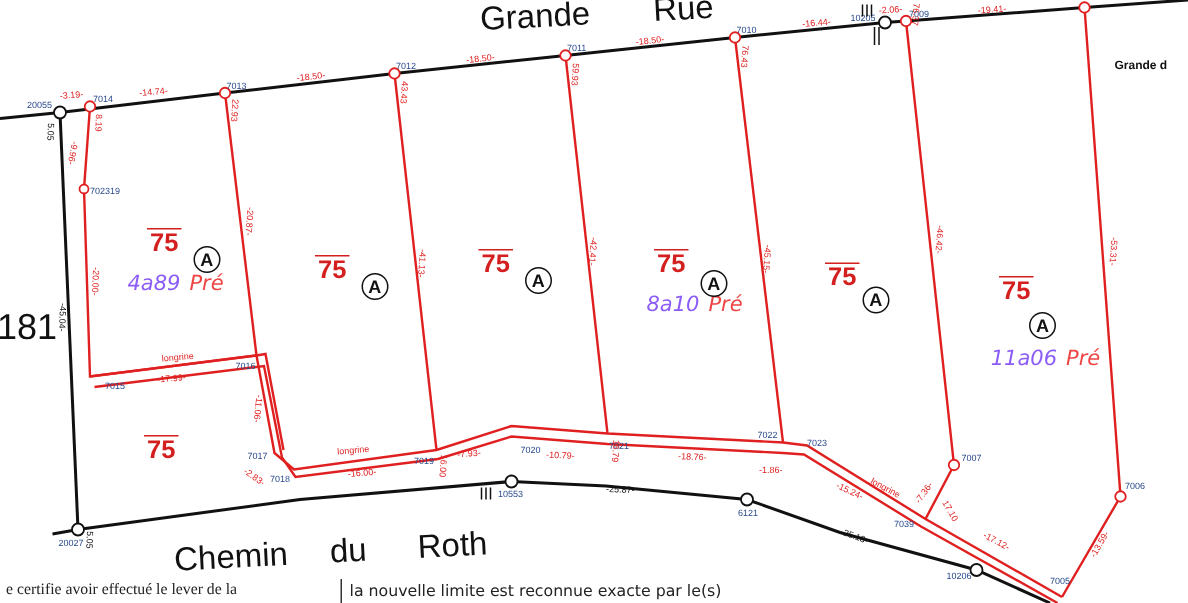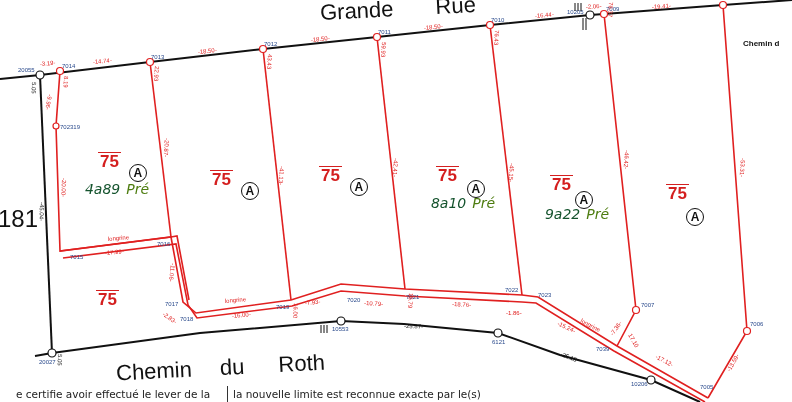--- a/index.html
+++ b/index.html
@@ -4,22 +4,22 @@
   <style>
     html, body { margin: 0; padding: 0; background: #ffffff; }
     body { width: 792px; height: 402px; overflow: hidden; position: relative; font-family: "Liberation Sans", sans-serif; }
     #plan { position: absolute; left: 0; top: 0; width: 792px; height: 402px; }
     .road-name { position: absolute; font-family: "Liberation Sans", sans-serif; font-size: 22px; color: #111; white-space: nowrap; }
     .commune { position: absolute; font-family: "Liberation Sans", sans-serif; font-size: 8px; font-weight: bold; color: #111; white-space: nowrap; }
     .section-num { position: absolute; font-family: "Liberation Sans", sans-serif; font-size: 24px; color: #111; }
     .parcel { position: absolute; width: 110px; text-align: center; }
     .parcel .lieu { color: #d41f1f; font-family: "Liberation Sans", sans-serif; font-weight: bold; font-size: 17px; display: inline-block; border-top: 1.5px solid #d41f1f; padding: 0 2px; line-height: 18px; }
     .parcel .circleA { display: inline-block; width: 16px; height: 16px; border: 1.5px solid #111; border-radius: 50%; font-family: "Liberation Sans", sans-serif; font-weight: bold; font-size: 12px; line-height: 16px; text-align: center; color: #111; background: #fff; }
-    .parcel .area { font-family: "DejaVu Sans", sans-serif; font-style: italic; font-size: 14px; color: #14532d; }
-    .parcel .nature { font-family: "DejaVu Sans", sans-serif; font-style: italic; font-size: 14px; color: #4d7c0f; margin-left: 6px; }
+    .parcel .area { font-family: "DejaVu Sans", sans-serif; font-style: italic; font-size: 14px; color: #8b5cf6; }
+    .parcel .nature { font-family: "DejaVu Sans", sans-serif; font-style: italic; font-size: 14px; color: #ef4444; margin-left: 6px; }
     .cert { position: absolute; font-family: "DejaVu Sans", sans-serif; font-size: 10.5px; color: #222; white-space: nowrap; }
     .cert-bar { position: absolute; width: 1px; background: #333; }
   </style>
 </head>
 <body>
 
 <svg id="plan" viewBox="0 0 792 402" xmlns="http://www.w3.org/2000/svg">
 
   <g stroke="#111" stroke-width="2" fill="none">
     <polyline points="0,79 40,75 150,62 263,49 377,37 490,25 590,15 604,14 723,5 792,0"></polyline>
@@ -158,21 +158,21 @@
 <div class="road-name" style="left:320px; top:-4px; transform: rotate(-3deg);">
   <span>Grande</span>
   <span style="margin-left:36px;">Rue</span>
 </div>
 <div class="road-name" style="left:116px; top:355px; transform: rotate(-3deg);">
   <span>Chemin</span>
   <span style="margin-left:22px;">du</span>
   <span style="margin-left:28px;">Roth</span>
 </div>
 
-<div class="commune" style="left:743px; top:39px;">Chemin d</div>
+<div class="commune" style="left:743px; top:39px;">Grande d</div>
 <div class="section-num" style="left:-2px; top:205px;">181</div>
 
 <div class="parcel" style="left:62px; top:152px;">
   <div style="text-align:left; padding-left:36px;"><span class="lieu">75</span><span class="circleA" style="margin-left:8px; position:relative; top:10px;">A</span></div>
   <div style="margin-top:8px;"><span class="area">4a89</span><span class="nature">Pré</span></div>
 </div>
 
 <div class="parcel" style="left:180px; top:170px;">
   <div style="text-align:left; padding-left:30px;"><span class="lieu">75</span><span class="circleA" style="margin-left:8px; position:relative; top:10px;">A</span></div>
 </div>
@@ -181,27 +181,27 @@
   <div style="text-align:left; padding-left:24px;"><span class="lieu">75</span><span class="circleA" style="margin-left:8px; position:relative; top:10px;">A</span></div>
 </div>
 
 <div class="parcel" style="left:408px; top:166px;">
   <div style="text-align:left; padding-left:28px;"><span class="lieu">75</span><span class="circleA" style="margin-left:8px; position:relative; top:12px;">A</span></div>
   <div style="margin-top:8px;"><span class="area">8a10</span><span class="nature">Pré</span></div>
 </div>
 
 <div class="parcel" style="left:522px; top:175px;">
   <div style="text-align:left; padding-left:28px;"><span class="lieu">75</span><span class="circleA" style="margin-left:2px; position:relative; top:14px;">A</span></div>
-  <div style="margin-top:10px;"><span class="area">9a22</span><span class="nature">Pré</span></div>
 </div>
 
 <div class="parcel" style="left:642px; top:184px;">
   <div style="text-align:left; padding-left:24px;"><span class="lieu">75</span></div>
   <div style="text-align:left; padding-left:44px; margin-top:4px;"><span class="circleA">A</span></div>
+  <div style="margin-top:4px;"><span class="area">11a06</span><span class="nature">Pré</span></div>
 </div>
 
 <div class="parcel" style="left:66px; top:290px;">
   <div style="text-align:left; padding-left:30px;"><span class="lieu">75</span></div>
 </div>
 
-<div class="cert" style="left:16px; top:388px;">e certifie avoir effectué le lever de la</div>
+<div class="cert" style="left:4px; top:388px;font-family:Liberation Serif, serif;">e certifie avoir effectué le lever de la</div>
 <div class="cert-bar" style="left:227px; top:386px; height:16px;"></div>
 <div class="cert" style="left:233px; top:388px;">la nouvelle limite est reconnue exacte par le(s)</div>
 
 </body></html>

